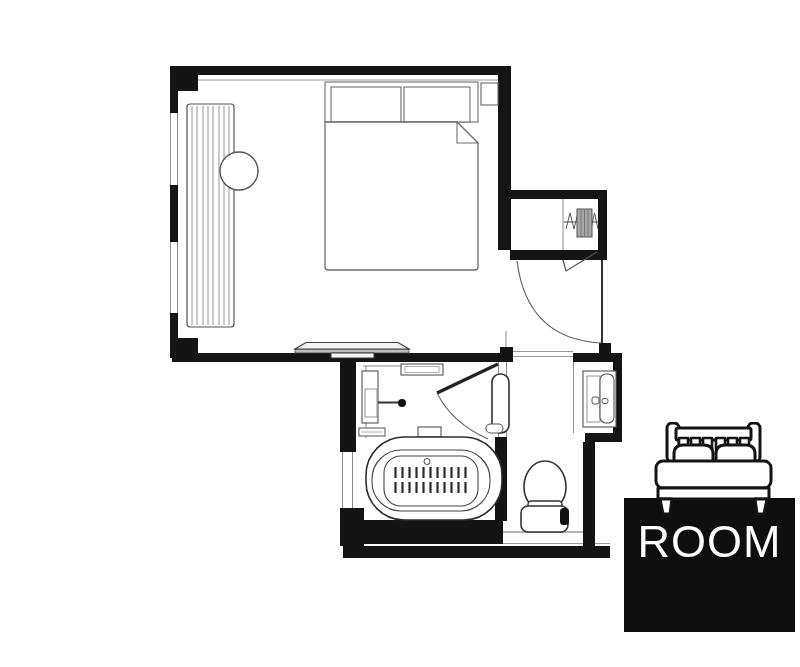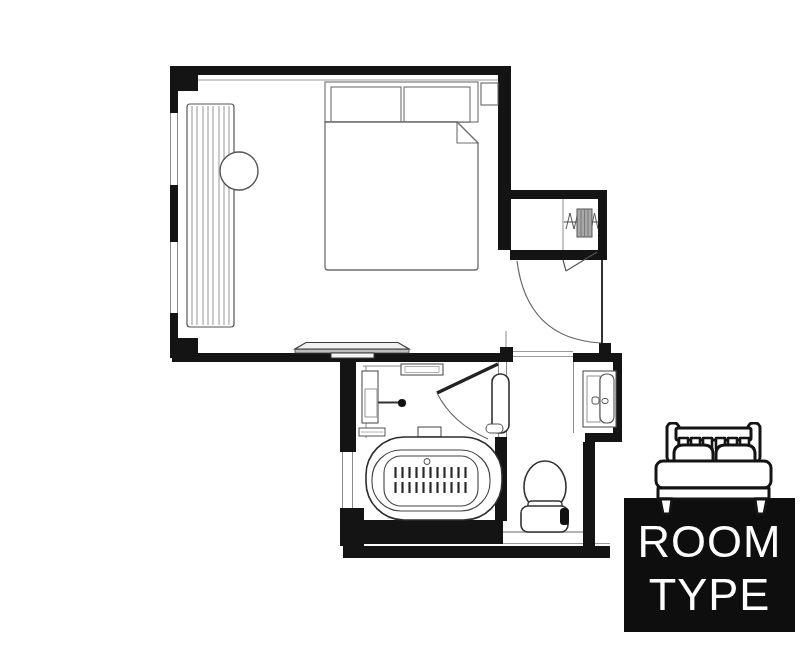--- a/index.html
+++ b/index.html
@@ -165,21 +165,20 @@
   <g fill="#ffffff">
     <path stroke="#333" stroke-width="1.6" d="M545,461 C533,461 524,473 524,487 C524,501 533,510 545,510 C557,510 566,501 566,487 C566,473 557,461 545,461 Z"></path>
     <rect x="528" y="501" width="34" height="9" rx="3.5" stroke="#333" stroke-width="1.4"></rect>
     <rect x="521" y="506" width="47" height="26" rx="7" stroke="#333" stroke-width="1.6"></rect>
     <rect x="560" y="508" width="9" height="17" rx="3.5" fill="#111" stroke="none"></rect>
   </g>
 </svg>
 
 <div id="room-type-card">
   <div id="room-type-line1">ROOM</div>
-  <div id="room-type-line2">TYPE</div>
 </div>
 
 <svg id="bed-icon-svg" width="123" height="95" viewBox="0 0 123 95">
   <g fill="#ffffff" stroke="#141414" stroke-width="3" stroke-linejoin="round">
     <rect x="15" y="1" width="12" height="39" rx="5"></rect>
     <rect x="96" y="1" width="12" height="39" rx="5"></rect>
     <rect x="24" y="6" width="75" height="12" rx="2"></rect>
     <g stroke-width="2.6">
       <rect x="27" y="16" width="9" height="11"></rect>
           <rect x="39" y="16" width="9" height="11"></rect>

